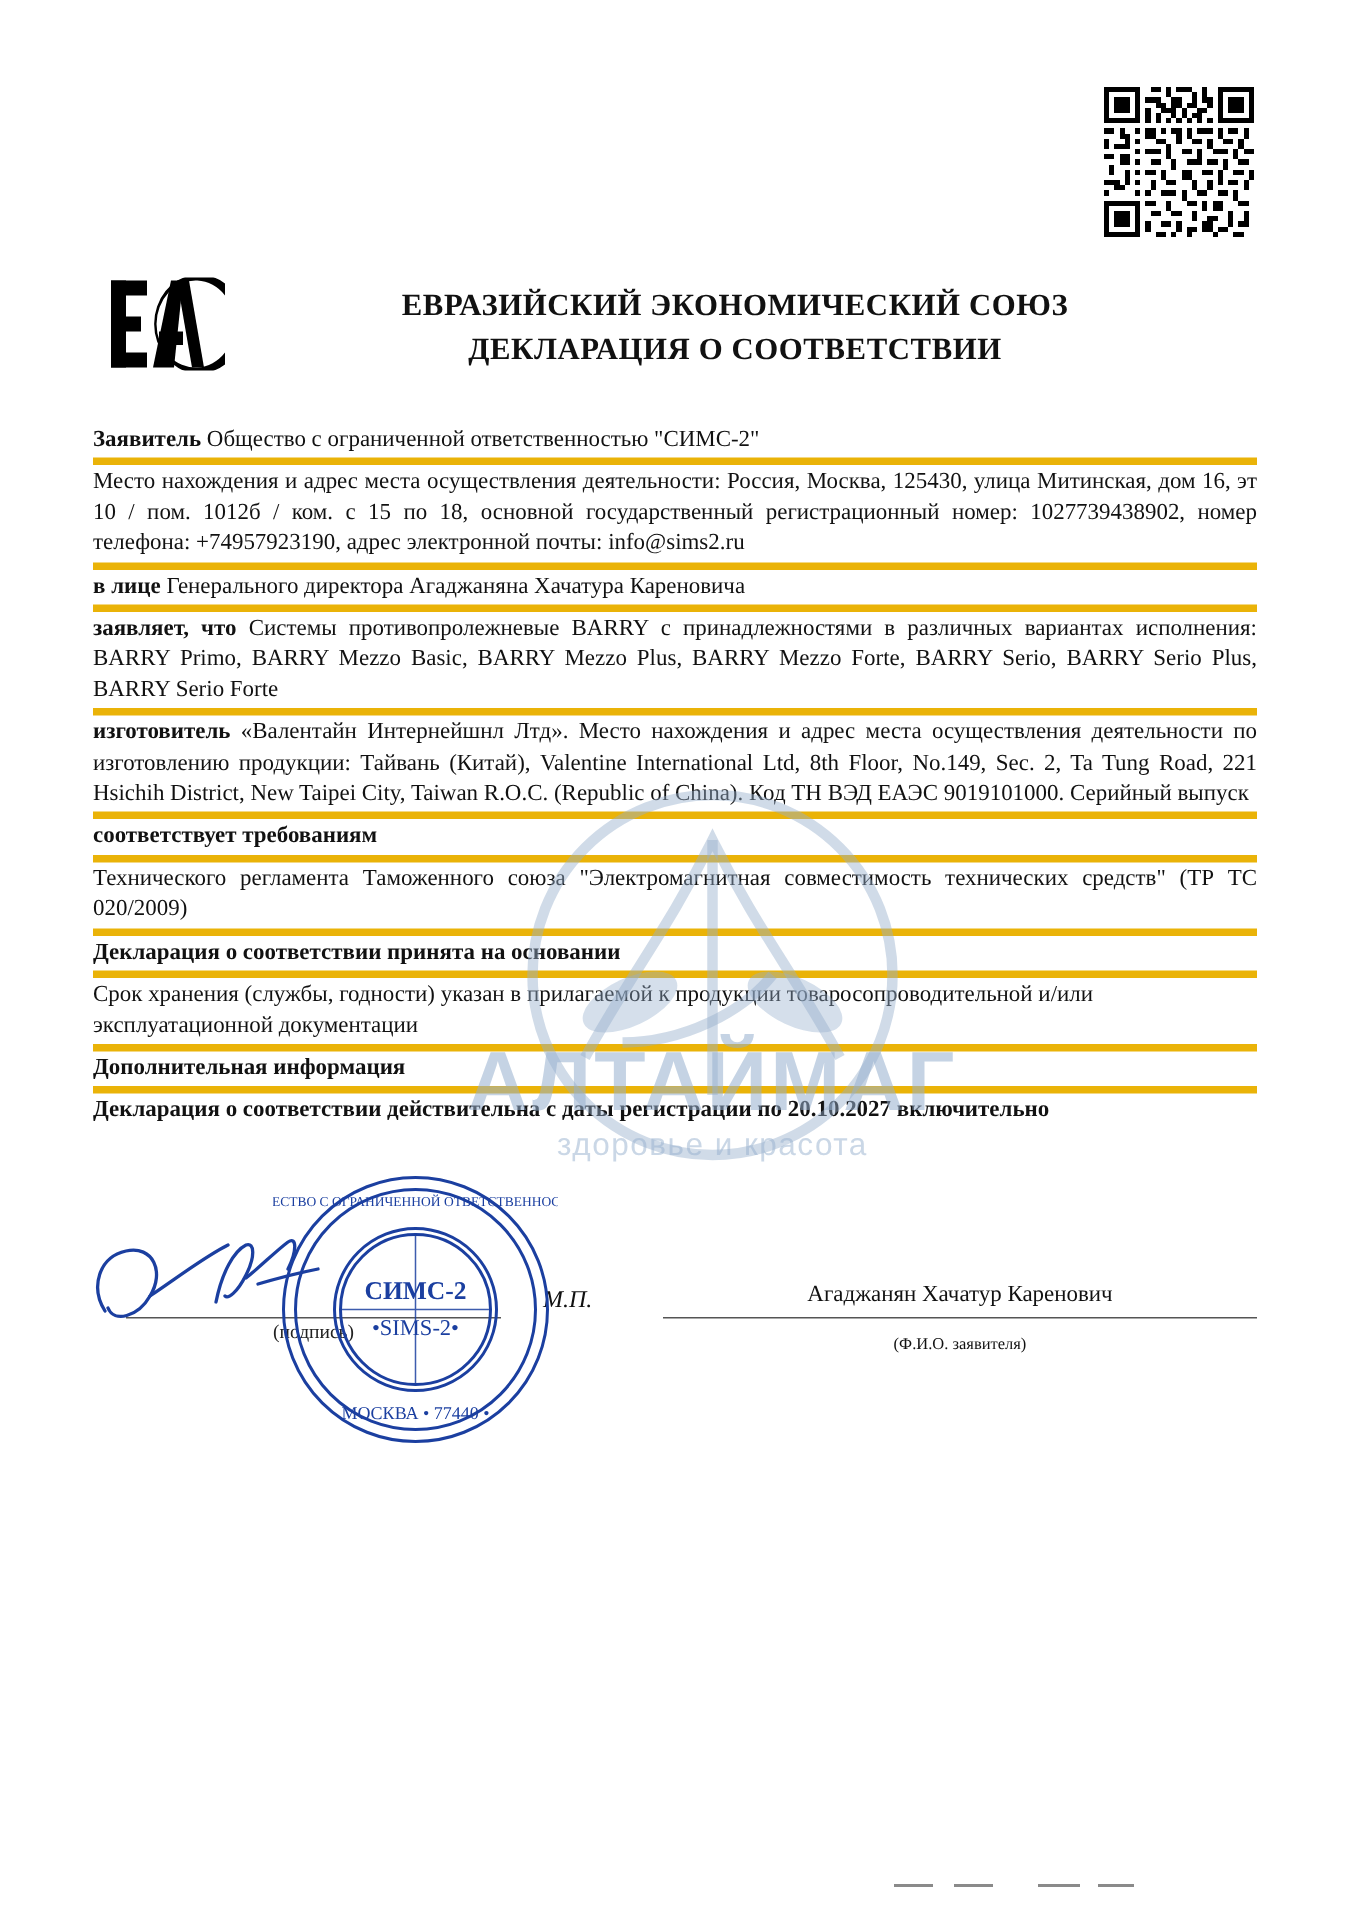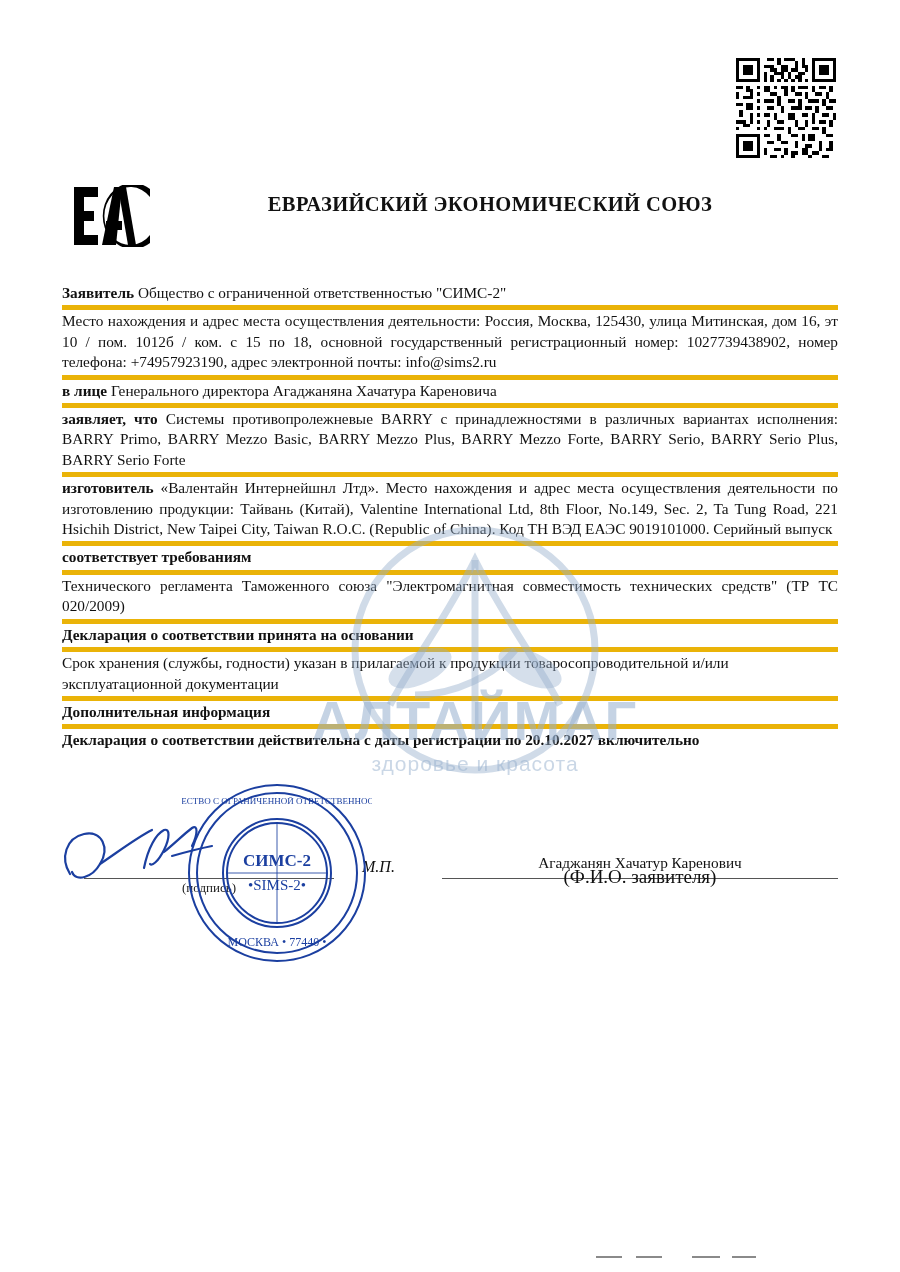--- a/index.html
+++ b/index.html
@@ -161,25 +161,25 @@
   .sig-name-right {
     position: absolute;
     top: 36px;
     left: 380px;
     width: 396px;
     text-align: center;
     font-size: 15.3px;
   }
   .sig-cap-right {
     position: absolute;
-    top: 48px;
+    top: 72px;
     left: 380px;
     width: 396px;
     text-align: center;
-    font-size: 19px;
+    font-size: 11px;
   }
 
   .ink-sign {
     position: absolute;
     top: -10px;
     left: -10px;
     width: 230px;
     height: 90px;
     z-index: 6;
   }
@@ -380,20 +380,21 @@
         <polygon points="56,60 46,2 54,2 64,60"></polygon>
         <rect x="30" y="2" width="0" height="0"></rect>
 
         <path d="M78,12 A26,29 0 1 0 78,50 L78,58 A30,33 0 1 1 78,4 Z"></path>
       </g>
     </svg>
   </div>
 
   <div class="title-block">
     <div class="title-line">ЕВРАЗИЙСКИЙ ЭКОНОМИЧЕСКИЙ СОЮЗ</div>
+    <div class="title-line">ДЕКЛАРАЦИЯ О СООТВЕТСТВИИ</div>
   </div>
 
   <div class="watermark">
     <svg width="520" height="330" viewBox="0 0 520 330">
       <g fill="none" stroke="rgba(150,175,205,0.45)" stroke-width="7">
         <circle cx="260" cy="150" r="120"></circle>
         <path d="M175,205 C205,150 230,120 260,60 C290,120 315,150 345,205"></path>
         <path d="M200,195 C240,195 280,175 300,150"></path>
         <path d="M260,60 C260,120 260,170 260,230"></path>
       </g>

